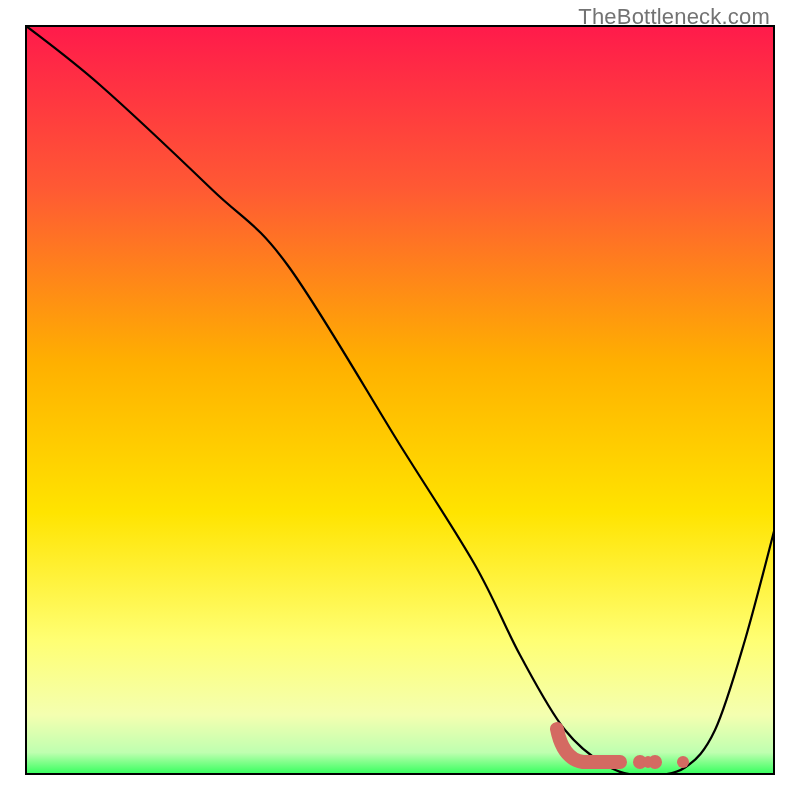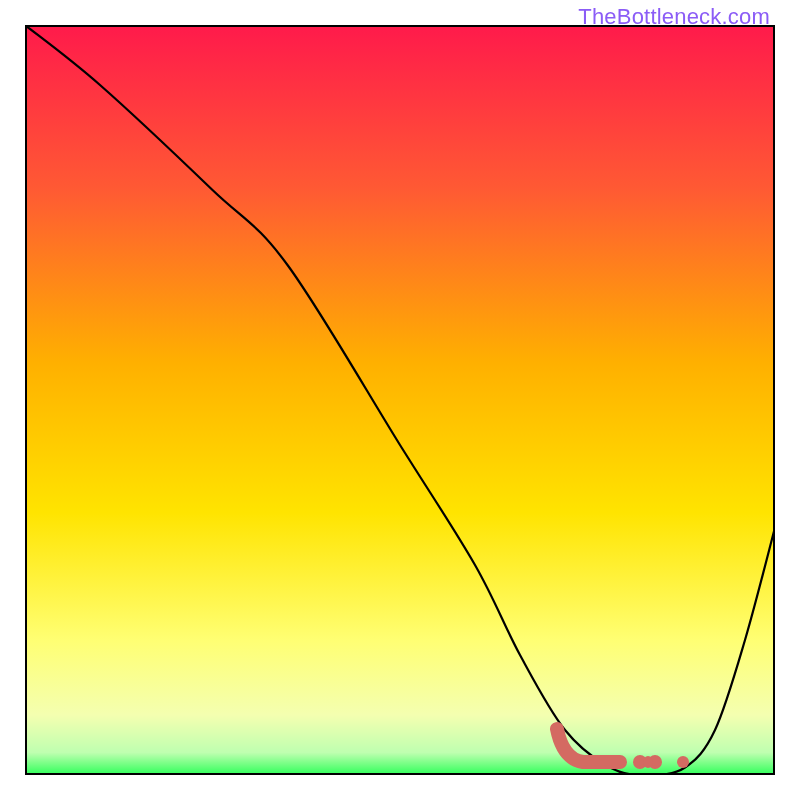--- a/index.html
+++ b/index.html
@@ -18,21 +18,21 @@
     width: 750px;
     height: 750px;
     background: #ffffff;
   }
   .watermark {
     position: absolute;
     top: 4px;
     right: 30px;
     font-size: 22px;
     font-weight: 500;
-    color: #8b5cf6;
+    color: #737373;
     letter-spacing: 0.2px;
   }
   svg {
     display: block;
   }
 </style>
 </head>
 <body>
 
 <div class="frame">

